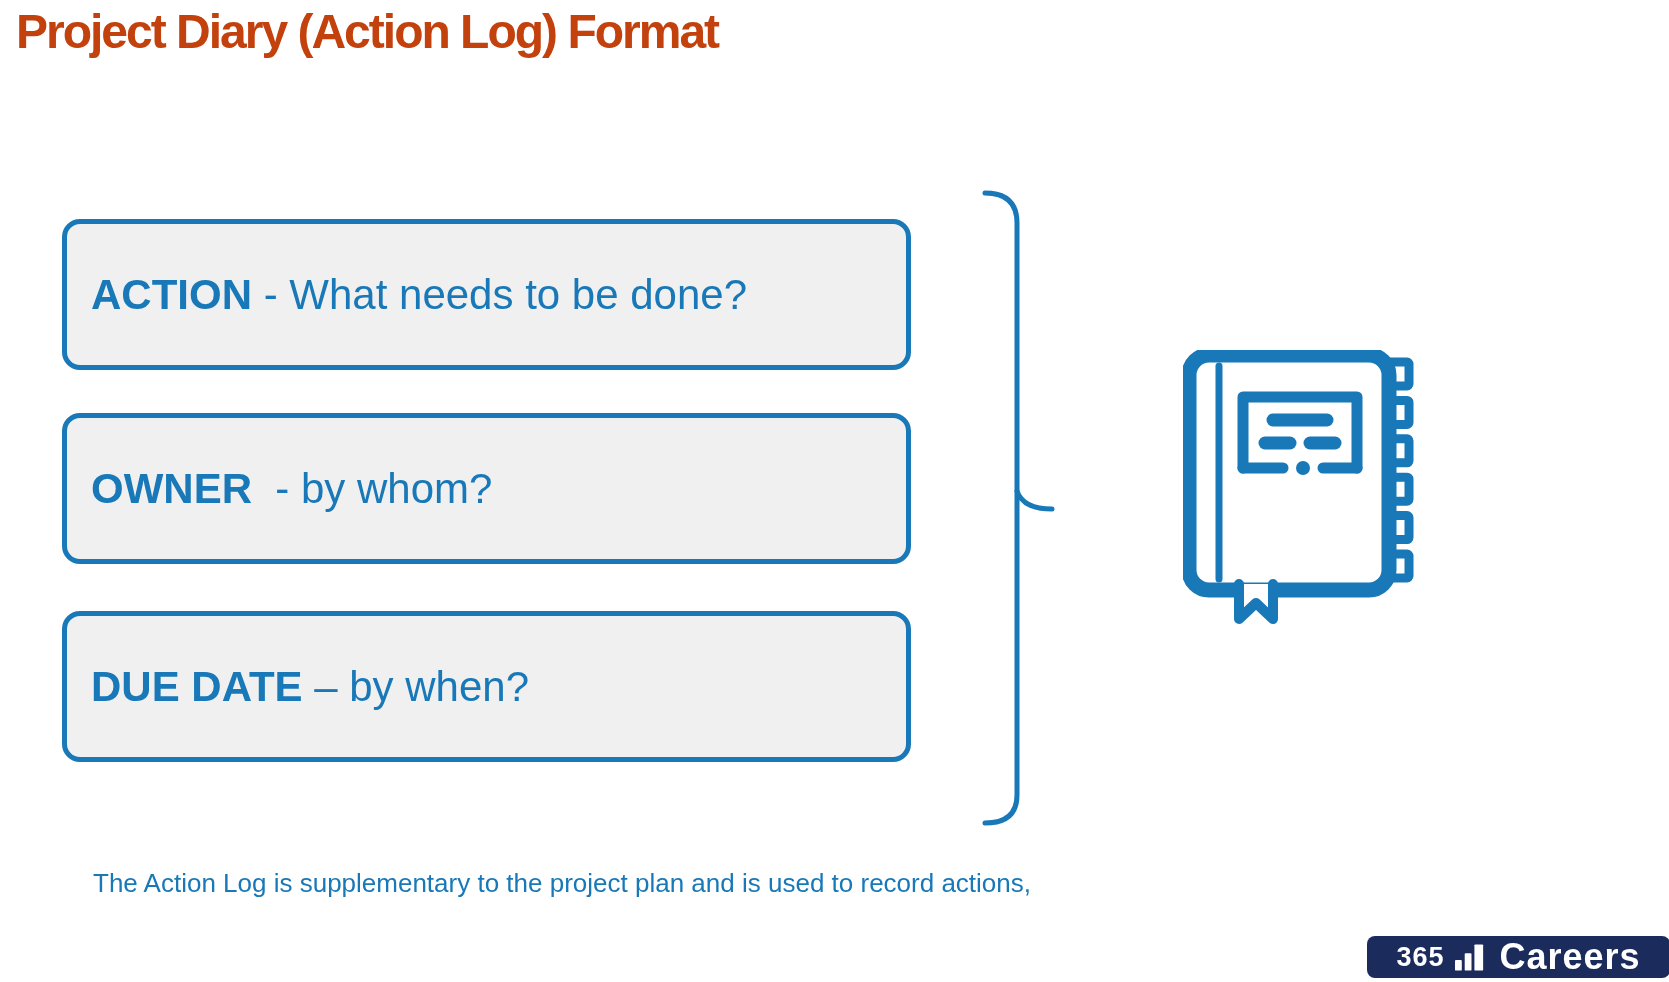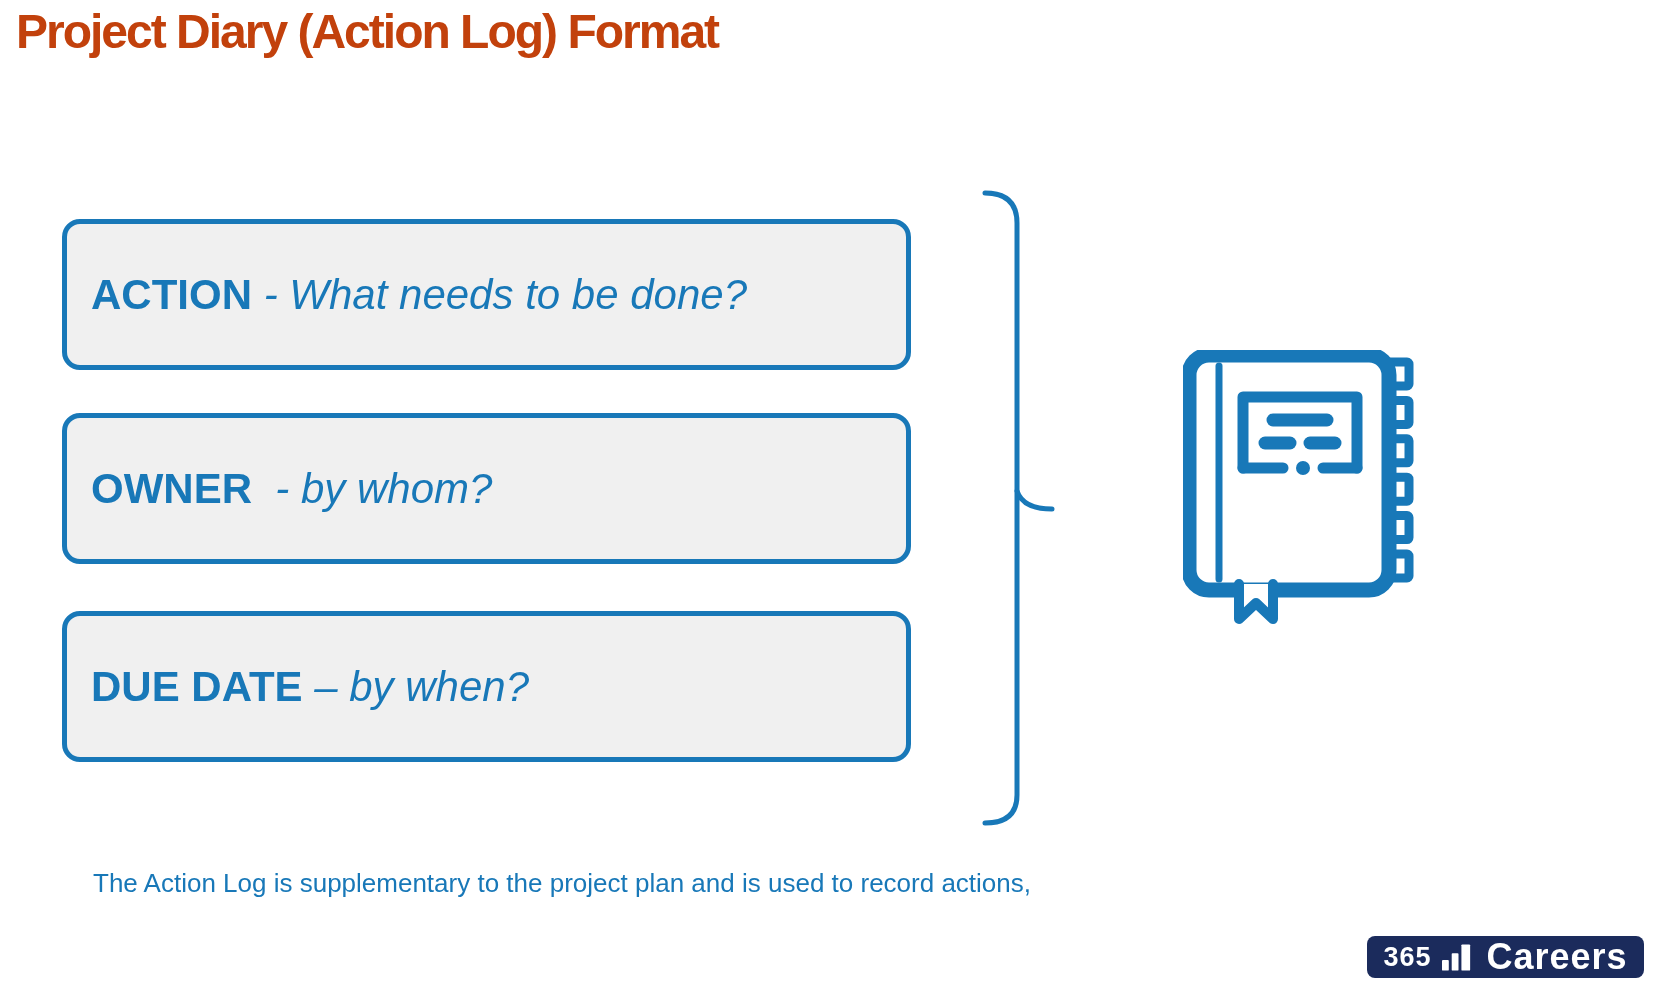--- a/index.html
+++ b/index.html
@@ -28,42 +28,42 @@
     border: 5px solid #1878b8;
     border-radius: 18px;
     display: flex;
     align-items: center;
     padding-left: 24px;
     color: #1878b8;
     font-size: 42px;
     white-space: pre-wrap;
   }
   .term-box .term { font-weight: bold; white-space: pre-wrap; }
-  .term-box .desc { font-weight: normal; white-space: pre-wrap; font-style: italic; }
+  .term-box .desc { font-weight: normal; white-space: pre-wrap; }
   #box-action  { top: 219px; }
   #box-owner   { top: 413px; }
   #box-duedate { top: 611px; }
 
   .brace-svg { position: absolute; left: 975px; top: 185px; width: 85px; height: 648px; }
   .notebook-svg { position: absolute; left: 1183px; top: 350px; width: 240px; height: 280px; }
 
   .note {
     position: absolute;
     left: 93px;
     top: 866px;
     color: #1878b8;
     font-size: 26px;
     line-height: 35px;
   }
 
   .brand-logo {
     position: absolute;
     left: 1367px;
     top: 936px;
-    width: 277px;
+    width: 303px;
     height: 42px;
     background: #1b2b5c;
     border-radius: 8px;
     display: flex;
     align-items: center;
     justify-content: center;
     gap: 11px;
     color: #ffffff;
   }
   .brand-logo .num { font-size: 27px; font-weight: bold; letter-spacing: 1px; }

